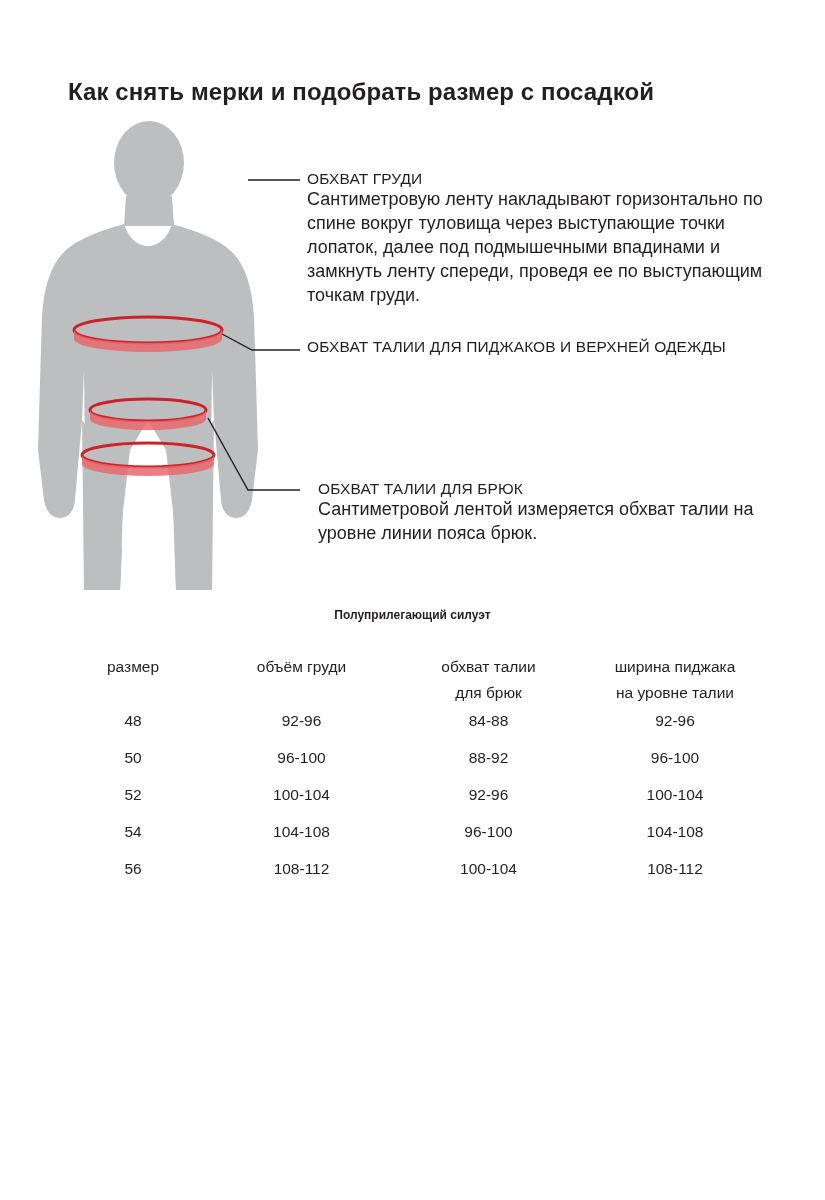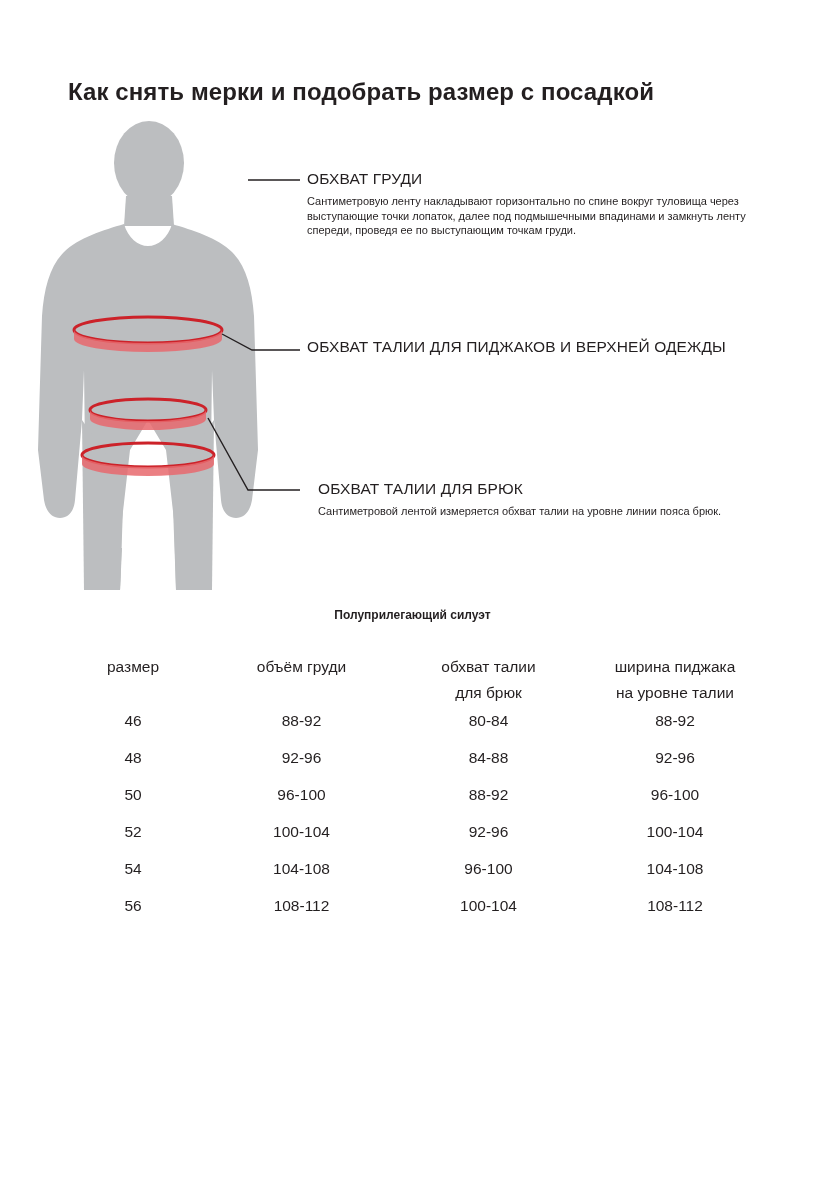--- a/index.html
+++ b/index.html
@@ -46,24 +46,23 @@
   .callout {
     position: absolute;
   }
   .callout .c-title {
     font-size: 15.5px;
     color: #231f20;
     letter-spacing: 0.1px;
     white-space: nowrap;
   }
   .callout .c-body {
-    font-size: 11px;
+    font-size: 18px;
     color: #231f20;
     line-height: 1.33;
-    margin-top: 6px;
   }
 
   #callout-chest   { top: 50px;  left: 307px; width: 470px; }
   #callout-waist-jacket { top: 218px; left: 307px; width: 480px; }
   #callout-waist-trousers { top: 360px; left: 318px; width: 470px; }
 
   
   .table-title {
     position: absolute;
     top: 608px;
@@ -224,26 +223,20 @@
         <span class="h2">для брюк</span>
       </th>
       <th>
         <span>ширина пиджака</span>
         <span class="h2">на уровне талии</span>
       </th>
     </tr>
   </thead>
   <tbody>
     <tr>
-      <td>46</td>
-      <td>88-92</td>
-      <td>80-84</td>
-      <td>88-92</td>
-    </tr>
-    <tr>
       <td>48</td>
       <td>92-96</td>
       <td>84-88</td>
       <td>92-96</td>
     </tr>
     <tr>
       <td>50</td>
       <td>96-100</td>
       <td>88-92</td>
       <td>96-100</td>

